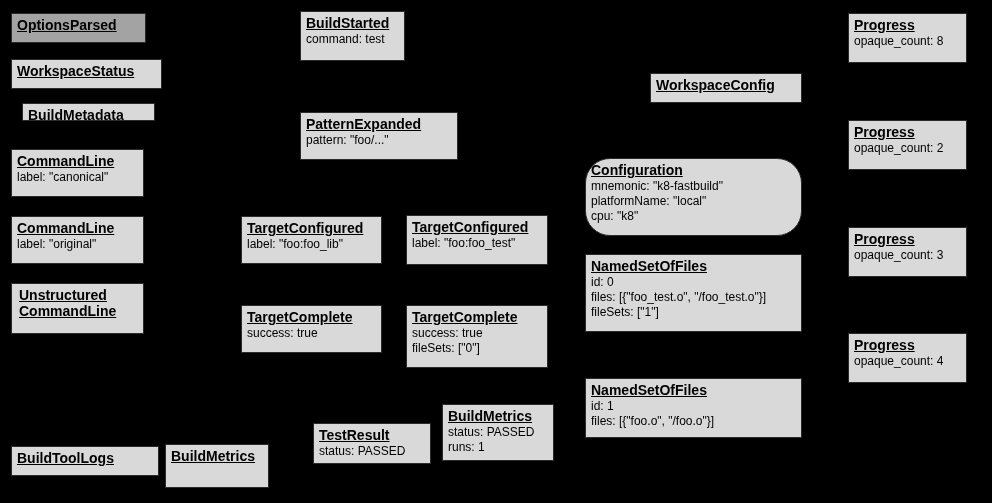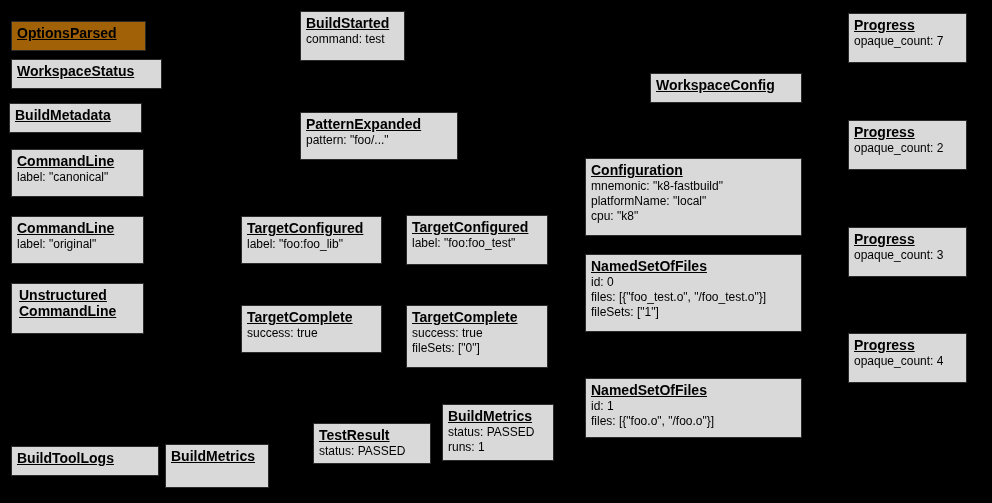--- a/index.html
+++ b/index.html
@@ -39,27 +39,27 @@
     white-space: pre;
   }
   .node-attrs {
     margin-top: 1px;
   }
 </style>
 </head>
 <body>
 
 <div id="canvas" style="background: rgb(0, 0, 0);">
-    <div class="node" style="left: 11px; top: 13px; width: 135px; height: 30px; background: #a16207; border-color: rgb(43, 43, 43); color: rgb(0, 0, 0); margin-top: 8px;">
+    <div class="node" style="left: 11px; top: 13px; width: 135px; height: 30px; background: #a3a3a3; border-color: rgb(43, 43, 43); color: rgb(0, 0, 0);">
       <div class="node-title">OptionsParsed</div>
     </div>
     <div class="node" style="left: 11px; top: 59px; width: 151px; height: 30px; background: rgb(217, 217, 217); border-color: rgb(43, 43, 43); color: rgb(0, 0, 0);">
       <div class="node-title">WorkspaceStatus</div>
     </div>
-    <div class="node" style="left: 9px; top: 103px; width: 133px; height: 30px; background: rgb(217, 217, 217); border-color: rgb(43, 43, 43); color: rgb(0, 0, 0);">
+    <div class="node" style="left: 22px; top: 103px; width: 133px; height: 18px; background: rgb(217, 217, 217); border-color: rgb(43, 43, 43); color: rgb(0, 0, 0);">
       <div class="node-title">BuildMetadata</div>
     </div>
     <div class="node" style="left: 11px; top: 149px; width: 133px; height: 48px; background: rgb(217, 217, 217); border-color: rgb(43, 43, 43); color: rgb(0, 0, 0);">
       <div class="node-title">CommandLine</div>
       <div class="node-attrs">
         <div class="node-attr">label: "canonical"</div>
       </div>
     </div>
     <div class="node" style="left: 11px; top: 216px; width: 133px; height: 48px; background: rgb(217, 217, 217); border-color: rgb(43, 43, 43); color: rgb(0, 0, 0);">
       <div class="node-title">CommandLine</div>
@@ -123,21 +123,21 @@
     <div class="node" style="left: 442px; top: 404px; width: 112px; height: 57px; background: rgb(217, 217, 217); border-color: rgb(43, 43, 43); color: rgb(0, 0, 0);">
       <div class="node-title">BuildMetrics</div>
       <div class="node-attrs">
         <div class="node-attr">status: PASSED</div>
         <div class="node-attr">runs: 1</div>
       </div>
     </div>
     <div class="node" style="left: 650px; top: 73px; width: 152px; height: 30px; background: rgb(217, 217, 217); border-color: rgb(43, 43, 43); color: rgb(0, 0, 0);">
       <div class="node-title">WorkspaceConfig</div>
     </div>
-    <div class="node" style="left: 585px; top: 158px; width: 217px; height: 78px; background: rgb(217, 217, 217); border-color: rgb(43, 43, 43); color: rgb(0, 0, 0);">
+    <div class="node" style="left: 585px; top: 158px; width: 217px; height: 78px; background: rgb(217, 217, 217); border-color: rgb(43, 43, 43); color: rgb(0, 0, 0); border-radius: 25px;">
       <div class="node-title">Configuration</div>
       <div class="node-attrs">
         <div class="node-attr">mnemonic: "k8-fastbuild"</div>
         <div class="node-attr">platformName: "local"</div>
         <div class="node-attr">cpu: "k8"</div>
       </div>
     </div>
     <div class="node" style="left: 585px; top: 254px; width: 217px; height: 78px; background: rgb(217, 217, 217); border-color: rgb(43, 43, 43); color: rgb(0, 0, 0);">
       <div class="node-title">NamedSetOfFiles</div>
       <div class="node-attrs">
@@ -149,21 +149,21 @@
     <div class="node" style="left: 585px; top: 378px; width: 217px; height: 60px; background: rgb(217, 217, 217); border-color: rgb(43, 43, 43); color: rgb(0, 0, 0);">
       <div class="node-title">NamedSetOfFiles</div>
       <div class="node-attrs">
         <div class="node-attr">id: 1</div>
         <div class="node-attr">files: [{"foo.o", "/foo.o"}]</div>
       </div>
     </div>
     <div class="node" style="left: 848px; top: 13px; width: 119px; height: 50px; background: rgb(217, 217, 217); border-color: rgb(43, 43, 43); color: rgb(0, 0, 0);">
       <div class="node-title">Progress</div>
       <div class="node-attrs">
-        <div class="node-attr">opaque_count: 7</div>
+        <div class="node-attr">opaque_count: 8</div>
       </div>
     </div>
     <div class="node" style="left: 848px; top: 120px; width: 119px; height: 50px; background: rgb(217, 217, 217); border-color: rgb(43, 43, 43); color: rgb(0, 0, 0);">
       <div class="node-title">Progress</div>
       <div class="node-attrs">
         <div class="node-attr">opaque_count: 2</div>
       </div>
     </div>
     <div class="node" style="left: 848px; top: 227px; width: 119px; height: 50px; background: rgb(217, 217, 217); border-color: rgb(43, 43, 43); color: rgb(0, 0, 0);">
       <div class="node-title">Progress</div>

